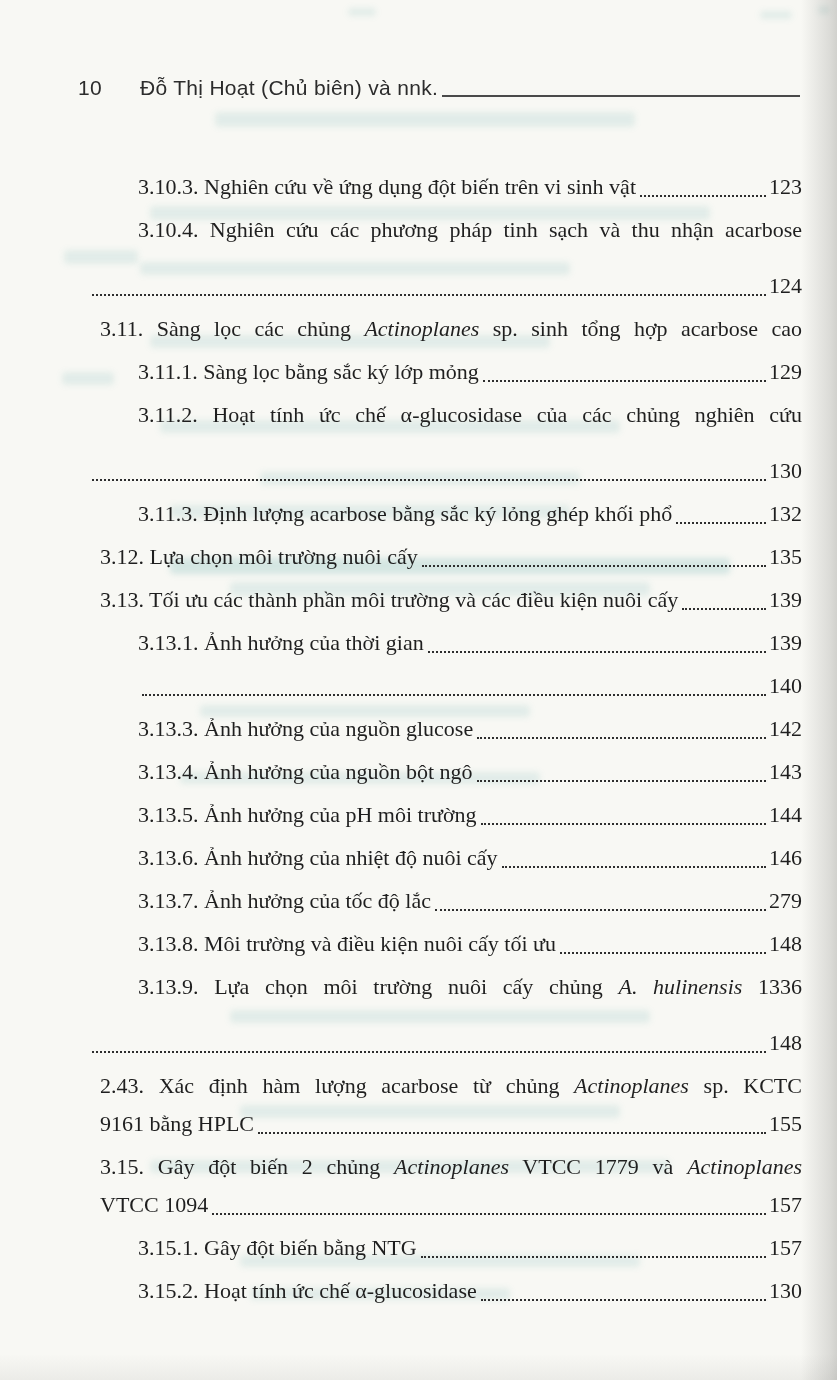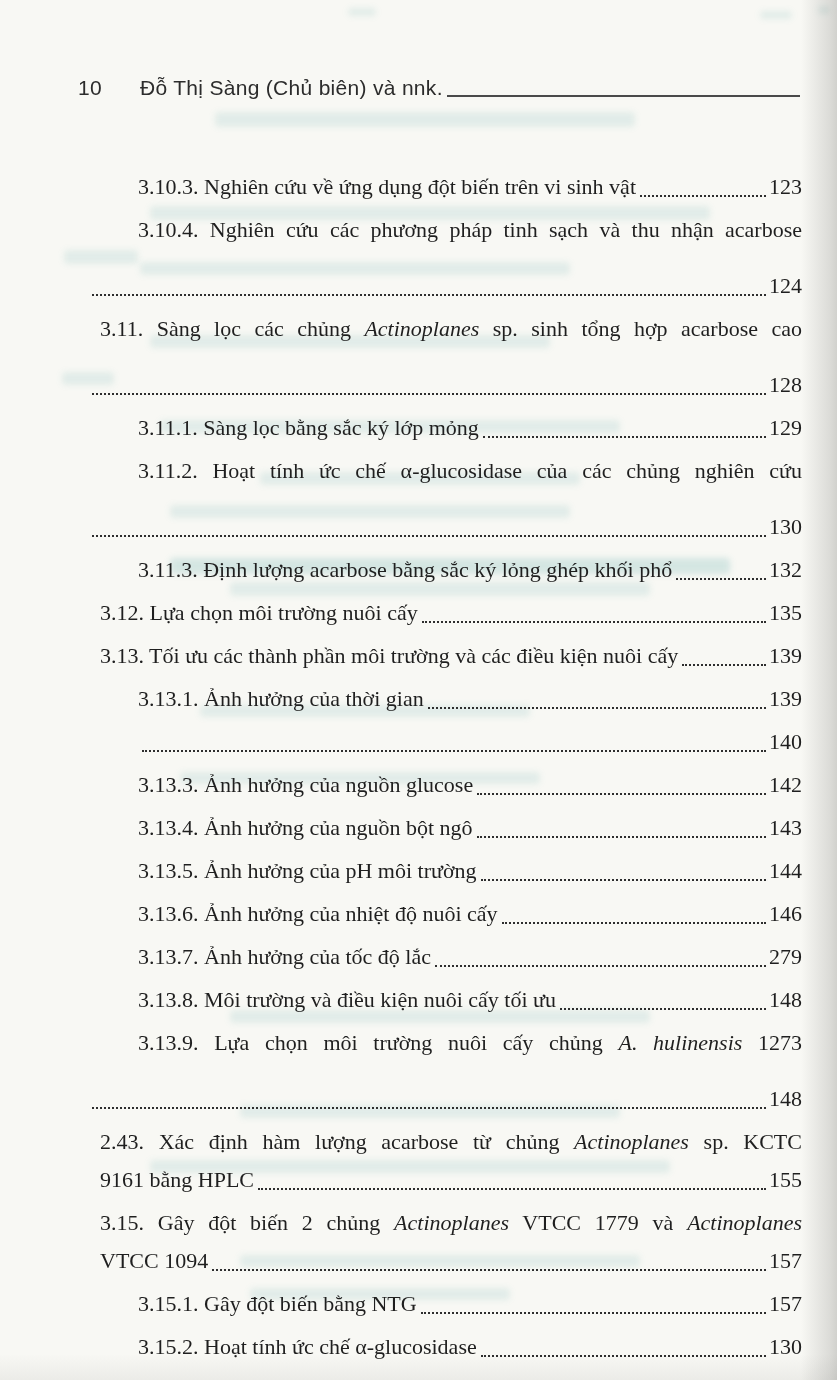--- a/index.html
+++ b/index.html
@@ -83,21 +83,21 @@
 <div class="ghost" style="left:200px;top:705px;width:330px;height:12px;"></div>
 <div class="ghost" style="left:180px;top:772px;width:360px;height:12px;"></div>
 <div class="ghost" style="left:230px;top:1010px;width:420px;height:13px;"></div>
 <div class="ghost" style="left:240px;top:1105px;width:380px;height:13px;"></div>
 <div class="ghost" style="left:150px;top:1160px;width:520px;height:13px;"></div>
 <div class="ghost" style="left:240px;top:1255px;width:400px;height:12px;"></div>
 <div class="ghost" style="left:250px;top:1288px;width:260px;height:12px;"></div>
 
 <div class="header">
   <span class="pagenum">10</span>
-  <span class="author">Đỗ Thị Sàng (Chủ biên) và nnk.</span>
+  <span class="author">Đỗ Thị Hoạt (Chủ biên) và nnk.</span>
   <span class="rule"></span>
 </div>
 
 <div class="toc">
     <div class="toc-entry">
       <div class="toc-line ind1">
         <span class="toc-text"><span>3.10.3. Nghiên cứu về ứng dụng đột biến trên vi sinh vật</span></span>
         <span class="dots"></span>
         <span class="page-num">123</span>
       </div>
@@ -108,24 +108,20 @@
       </div>
       <div class="toc-line indneg">
         <span class="dots"></span>
         <span class="page-num">124</span>
       </div>
     </div>
     <div class="toc-entry">
       <div class="toc-line justify">
         <span class="toc-text"><span>3.11. Sàng lọc các chủng </span><span class="italic">Actinoplanes</span><span> sp. sinh tổng hợp acarbose cao</span></span>
       </div>
-      <div class="toc-line indneg">
-        <span class="dots"></span>
-        <span class="page-num">128</span>
-      </div>
     </div>
     <div class="toc-entry">
       <div class="toc-line ind1">
         <span class="toc-text"><span>3.11.1. Sàng lọc bằng sắc ký lớp mỏng</span></span>
         <span class="dots"></span>
         <span class="page-num">129</span>
       </div>
     </div>
     <div class="toc-entry">
       <div class="toc-line justify ind1">
@@ -207,21 +203,21 @@
     </div>
     <div class="toc-entry">
       <div class="toc-line ind1">
         <span class="toc-text"><span>3.13.8. Môi trường và điều kiện nuôi cấy tối ưu</span></span>
         <span class="dots"></span>
         <span class="page-num">148</span>
       </div>
     </div>
     <div class="toc-entry">
       <div class="toc-line justify ind1">
-        <span class="toc-text"><span>3.13.9. Lựa chọn môi trường nuôi cấy chủng </span><span class="italic">A. hulinensis</span><span> 1273</span></span>
+        <span class="toc-text"><span>3.13.9. Lựa chọn môi trường nuôi cấy chủng </span><span class="italic">A. hulinensis</span><span> 1336</span></span>
       </div>
       <div class="toc-line indneg">
         <span class="dots"></span>
         <span class="page-num">148</span>
       </div>
     </div>
     <div class="toc-entry">
       <div class="toc-line justify">
         <span class="toc-text"><span>2.43. Xác định hàm lượng acarbose từ chủng </span><span class="italic">Actinoplanes</span><span> sp. KCTC</span></span>
       </div>

